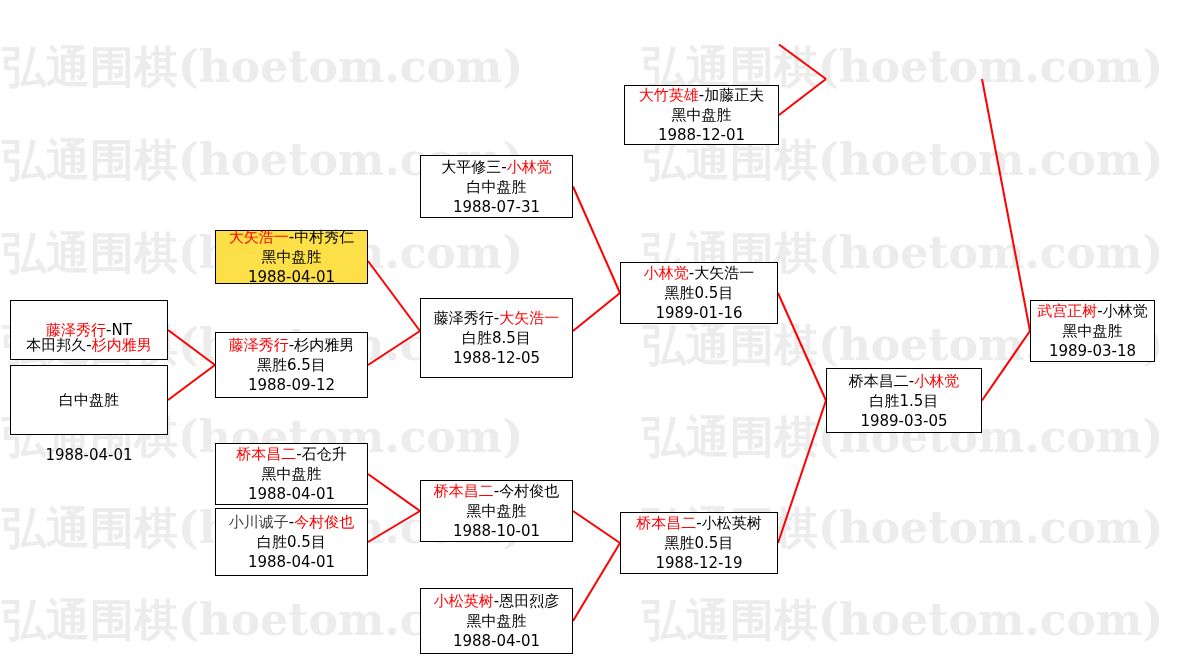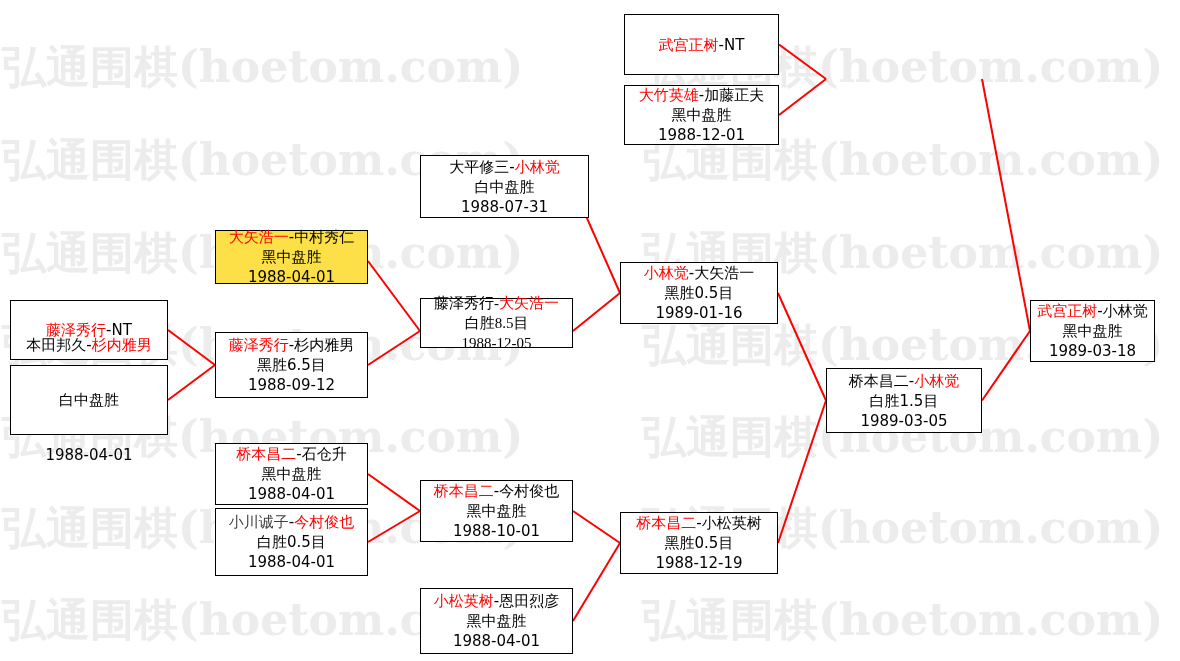--- a/index.html
+++ b/index.html
@@ -88,39 +88,36 @@
     <line x1="778" y1="293" x2="826" y2="400.5" stroke="#ff0000" stroke-width="2"></line>
     <line x1="778" y1="543" x2="826" y2="400.5" stroke="#ff0000" stroke-width="2"></line>
     <line x1="368" y1="474" x2="420" y2="511" stroke="#ff0000" stroke-width="2"></line>
     <line x1="368" y1="542" x2="420" y2="511" stroke="#ff0000" stroke-width="2"></line>
     <line x1="573" y1="511" x2="620" y2="543" stroke="#ff0000" stroke-width="2"></line>
     <line x1="573" y1="621" x2="620" y2="543" stroke="#ff0000" stroke-width="2"></line>
     <line x1="982" y1="400.5" x2="1030" y2="331" stroke="#ff0000" stroke-width="2"></line>
   </svg>
 
 <div class="bracket-layer" id="bracket-layer">
-    <div class="match-box" style="left: 624px; top: 14px; width: 155px; height: 61px; border-color: rgb(0, 0, 0); background: rgb(255, 255, 255);">
-      <div class="match-players"><span style="color: rgb(255, 0, 0);">武宫正树</span><span style="color: rgb(0, 0, 0);">-</span><span style="color: rgb(0, 0, 0);">NT</span></div>
-    </div>
     <div class="match-box" style="left: 624px; top: 85px; width: 155px; height: 60px; border-color: rgb(0, 0, 0); background: rgb(255, 255, 255);">
       <div class="match-players"><span style="color: rgb(255, 0, 0);">大竹英雄</span><span style="color: rgb(0, 0, 0);">-</span><span style="color: rgb(0, 0, 0);">加藤正夫</span></div>
       <div class="match-result">黑中盘胜</div>
       <div class="match-date">1988-12-01</div>
     </div>
-    <div class="match-box" style="left: 420px; top: 155px; width: 169px; height: 63px; border-color: rgb(0, 0, 0); background: rgb(255, 255, 255);">
+    <div class="match-box" style="left: 420px; top: 155px; width: 153px; height: 63px; border-color: rgb(0, 0, 0); background: rgb(255, 255, 255);">
       <div class="match-players"><span style="color: rgb(0, 0, 0);">大平修三</span><span style="color: rgb(0, 0, 0);">-</span><span style="color: rgb(255, 0, 0);">小林觉</span></div>
       <div class="match-result">白中盘胜</div>
       <div class="match-date">1988-07-31</div>
     </div>
     <div class="match-box" style="left: 215px; top: 230px; width: 153px; height: 54px; border-color: rgb(0, 0, 0); background: #fde047; text-align: right;">
       <div class="match-players"><span style="color: rgb(255, 0, 0);">大矢浩一</span><span style="color: rgb(0, 0, 0);">-</span><span style="color: rgb(0, 0, 0);">中村秀仁</span></div>
       <div class="match-result">黑中盘胜</div>
       <div class="match-date">1988-04-01</div>
     </div>
-    <div class="match-box" style="left: 420px; top: 298px; width: 153px; height: 50px; border-color: rgb(0, 0, 0); background: rgb(255, 255, 255); font-family: Liberation Serif, serif;">
+    <div class="match-box" style="left: 420px; top: 298px; width: 153px; height: 80px; border-color: rgb(0, 0, 0); background: rgb(255, 255, 255);">
       <div class="match-players"><span style="color: rgb(0, 0, 0);">藤泽秀行</span><span style="color: rgb(0, 0, 0);">-</span><span style="color: rgb(255, 0, 0);">大矢浩一</span></div>
       <div class="match-result">白胜8.5目</div>
       <div class="match-date">1988-12-05</div>
     </div>
     <div class="match-box" style="left: 620px; top: 262px; width: 158px; height: 62px; border-color: rgb(0, 0, 0); background: rgb(255, 255, 255);">
       <div class="match-players"><span style="color: rgb(255, 0, 0);">小林觉</span><span style="color: rgb(0, 0, 0);">-</span><span style="color: rgb(0, 0, 0);">大矢浩一</span></div>
       <div class="match-result">黑胜0.5目</div>
       <div class="match-date">1989-01-16</div>
     </div>
     <div class="match-box" style="left: 10px; top: 300px; width: 158px; height: 60px; border-color: rgb(0, 0, 0); background: rgb(255, 255, 255);">

